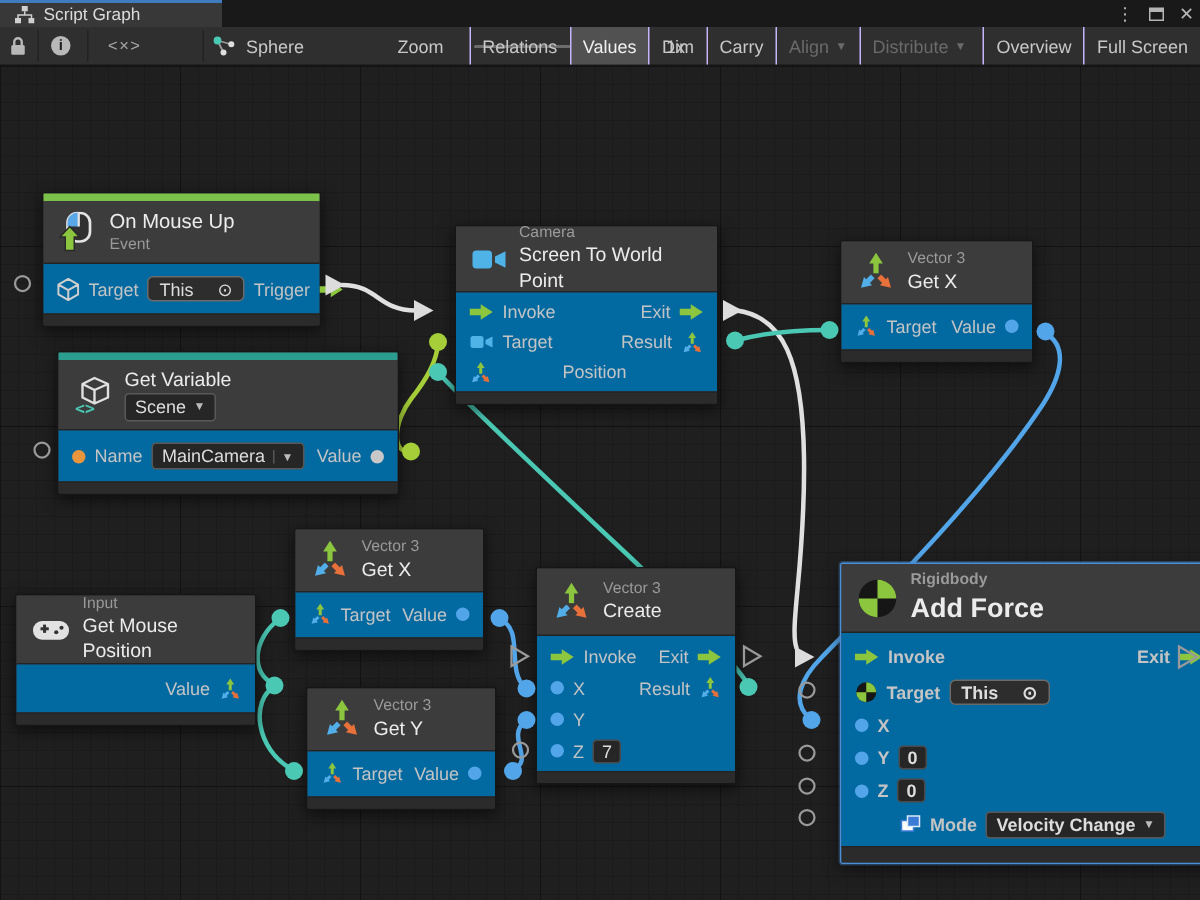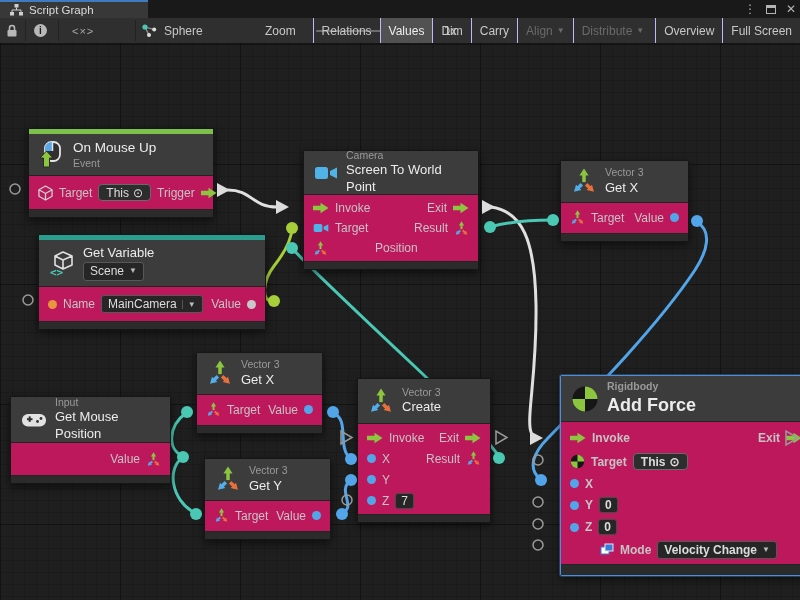--- a/index.html
+++ b/index.html
@@ -51,35 +51,35 @@
   .node { position:absolute; z-index:2; background:#343434; border:1px solid #161616; border-radius:2px;
           box-shadow:0 3px 10px rgba(0,0,0,.55); }
   .node.selected { border:1px solid #4a8fd8; box-shadow:0 0 0 1px rgba(74,143,216,.35), 0 3px 10px rgba(0,0,0,.55); }
   .accent { height:5px; }
   .node-header { display:flex; align-items:center; gap:8px; padding:5px 10px; background:#3c3c3c;
                  border-bottom:1px solid #232323; }
   .hdr-text { display:flex; flex-direction:column; line-height:1.3; }
   .hdr-cat { font-size:10.5px; color:#9a9a9a; }
   .hdr-title { font-size:13px; color:#ececec; }
   .hdr-title.lone { font-size:13.5px; }
-  .node-body { padding:3px 0; background:#be185d; }
+  .node-body { padding:3px 0; background:#0369a1; }
   .node-footer { height:8px; background:#2b2b2b; border-top:1px solid #242424; }
   .row { display:flex; align-items:center; gap:6px; padding:0 9px; height:21px; color:#c4c4c4; font-size:12px; }
   .row .right { margin-left:auto; display:flex; align-items:center; gap:6px; }
   .dot { width:9px; height:9px; border-radius:50%; flex:0 0 auto; }
   .dot.blue { background:#52a5e8; }
   .dot.orange { background:#e8953c; }
   .dot.white { background:#c8c8c8; }
   .dd { display:inline-flex; align-items:center; background:#262626; border:1px solid #585858;
         border-radius:3px; padding:1px 6px; color:#ddd; font-size:12px; gap:5px; }
   .dd .dd-caret { font-size:8px; color:#bbb; }
   .dd.seg .dd-caret { border-left:1px solid #555; padding-left:5px; }
   .field { background:#262626; border:1px solid #4a4a4a; border-radius:3px; padding:0 5px;
            color:#ddd; font-size:12px; min-width:16px; text-align:center; }
-  .thisbtn { display:inline-flex; align-items:center; gap:4px; background:#2d2d2d; border:1px solid #6a6a6a;
+  .thisbtn { display:inline-flex; align-items:center; gap:16px; background:#2d2d2d; border:1px solid #6a6a6a;
              border-radius:4px; padding:0 7px; color:#ddd; font-size:12px; height:17px; }
   .this-target-icon { font-size:12px; color:#ddd; }
   .icon { flex:0 0 auto; display:inline-flex; }
   .i-v3 { width:15px; height:15px; }
   .i-v3.big { width:26px; height:26px; }
   .i-arrow { width:16px; height:12px; }
 </style>
 </head>
 <body>
 

